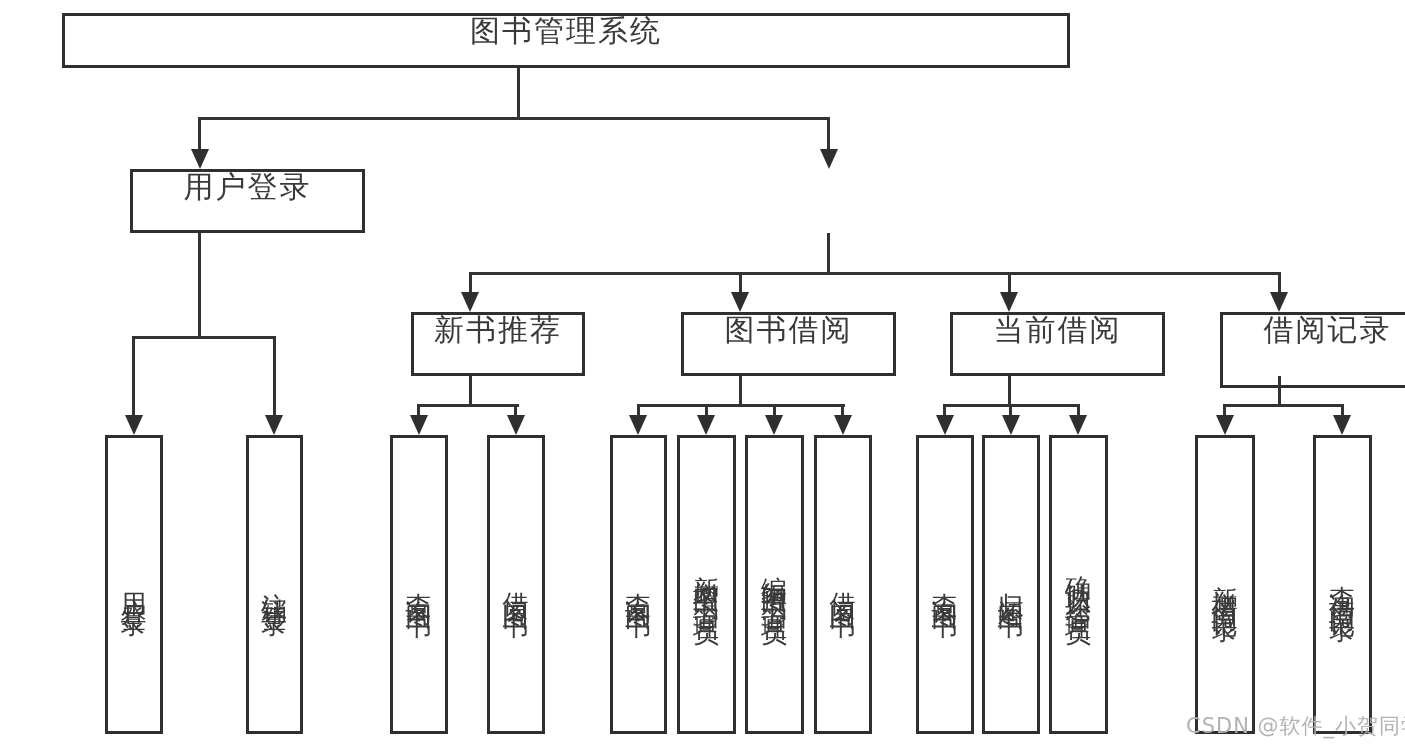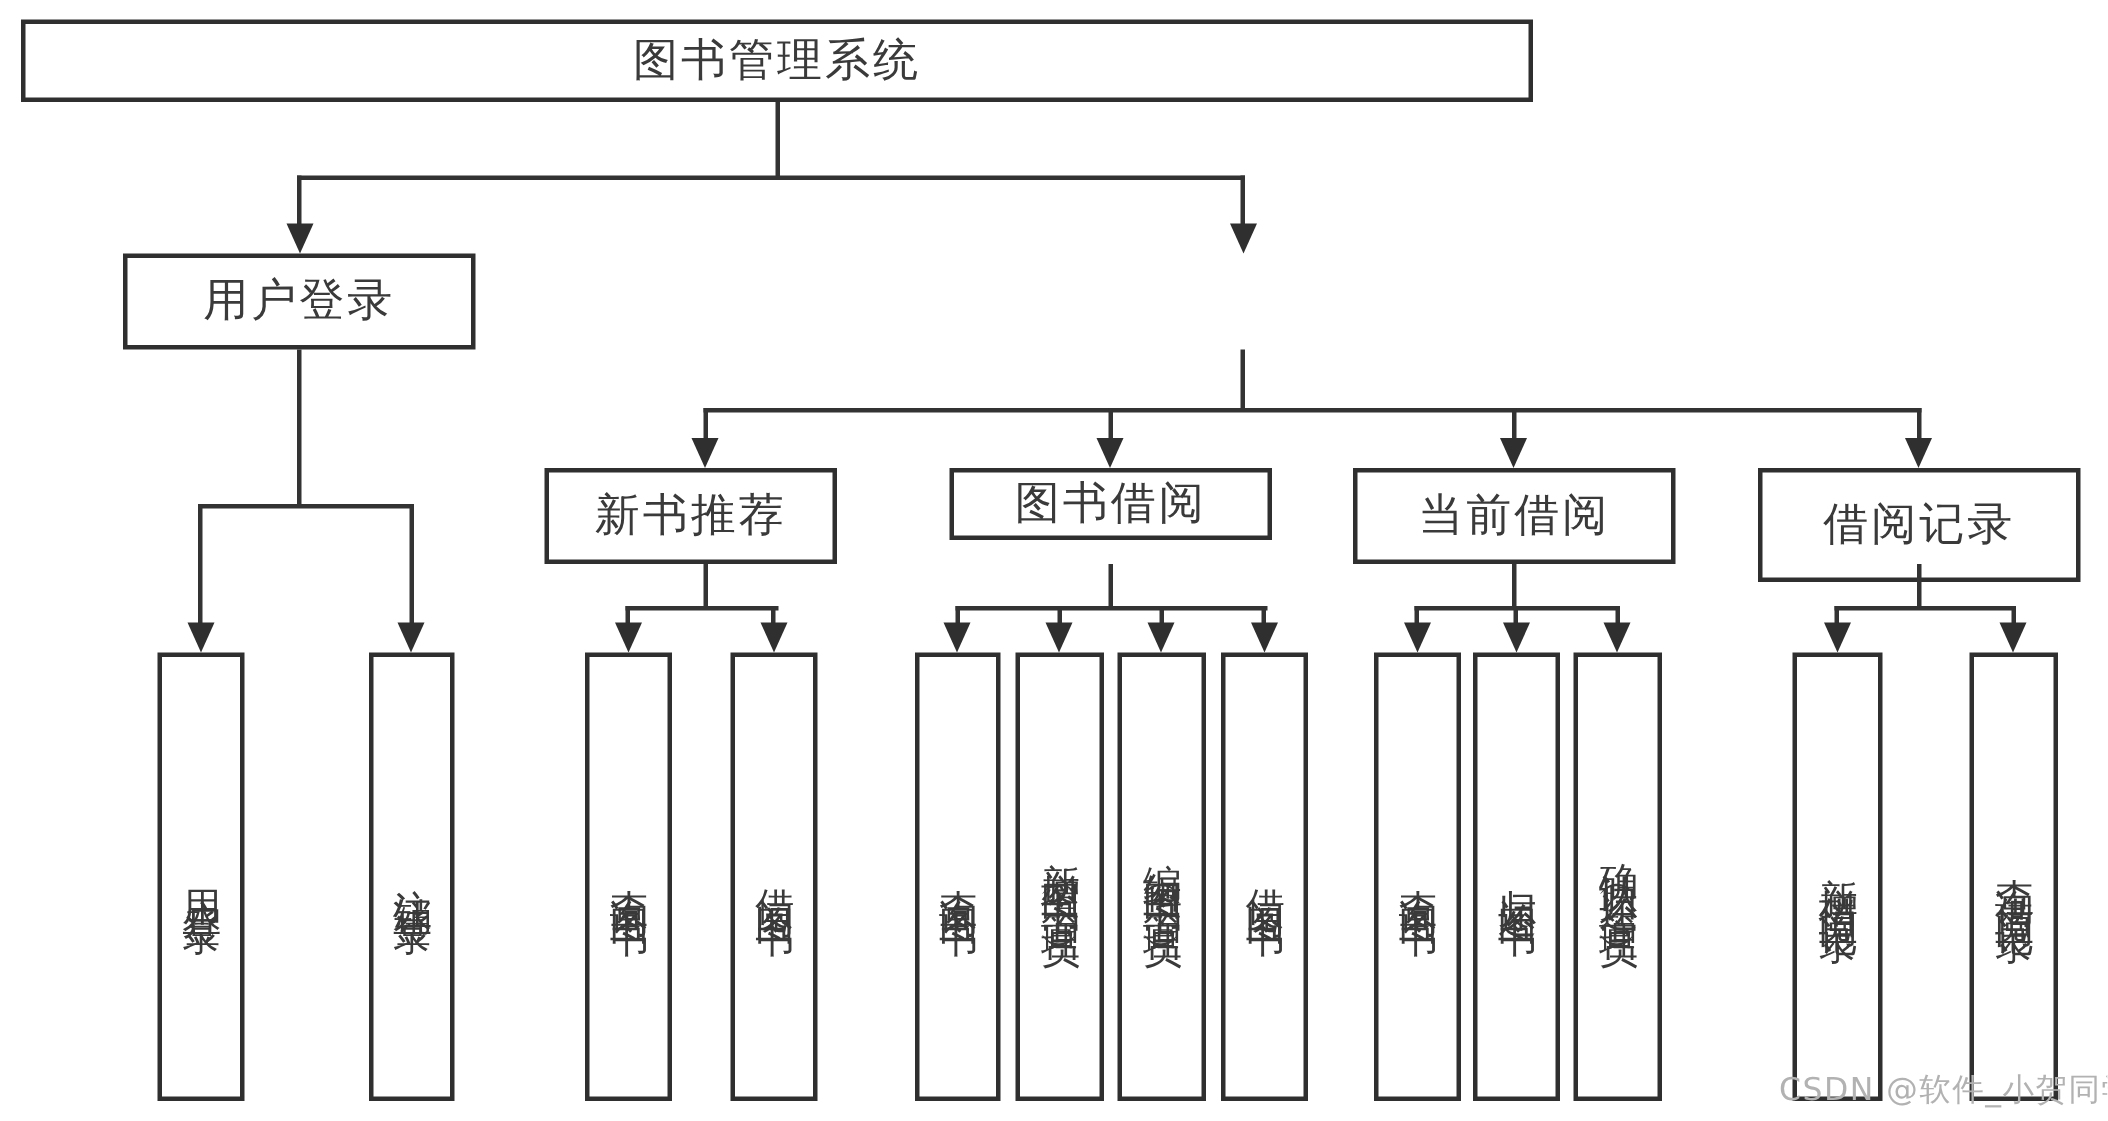--- a/index.html
+++ b/index.html
@@ -3,21 +3,21 @@
 <meta charset="utf-8">
 <style>
   html,body { margin:0; padding:0; background:#ffffff; }
   .canvas {
     position:relative; width:1405px; height:747px; background:#ffffff;
     font-family:"DejaVu Sans","Liberation Sans",sans-serif; overflow:hidden;
   }
   
   .hbox {
     position:absolute; box-sizing:border-box; background:#ffffff;
-    border:3px solid #2f2f2f; display:flex; align-items:center; justify-content:center;
+    border:3px solid #2f2f2f; display:flex; align-items:flex-start; justify-content:center;margin-left:48px;
   }
   .hbox span {
     font-size:30px; letter-spacing:2px; color:#3a3a3a; white-space:nowrap; line-height:1;
   }
   .vbox {
     position:absolute; box-sizing:border-box; background:#ffffff;
     border:3px solid #2f2f2f; display:flex; align-items:center; justify-content:center;
   }
   .vbox span {
     writing-mode:vertical-rl; text-orientation:mixed;
@@ -42,24 +42,24 @@
 <div class="canvas">
 
   <div class="hbox" style="left:14px;top:13px;width:1008px;height:55px">
     <span>图书管理系统</span>
   </div>
 
   <div class="hbox" style="left:82px;top:169px;width:235px;height:64px">
     <span>用户登录</span>
   </div>
 
-  <div class="hbox" style="left:363px;top:312px;width:195px;height:64px">
+  <div class="hbox" style="left:363px;top:312px;width:174px;height:64px">
     <span>新书推荐</span>
   </div>
-  <div class="hbox" style="left:633px;top:312px;width:215px;height:48px">
+  <div class="hbox" style="left:633px;top:312px;width:215px;height:64px">
     <span>图书借阅</span>
   </div>
   <div class="hbox" style="left:902px;top:312px;width:215px;height:64px">
     <span>当前借阅</span>
   </div>
   <div class="hbox" style="left:1172px;top:312px;width:215px;height:76px">
     <span>借阅记录</span>
   </div>
 
   <div class="vbox" style="left:105px;top:435px;width:58px;height:299px">

